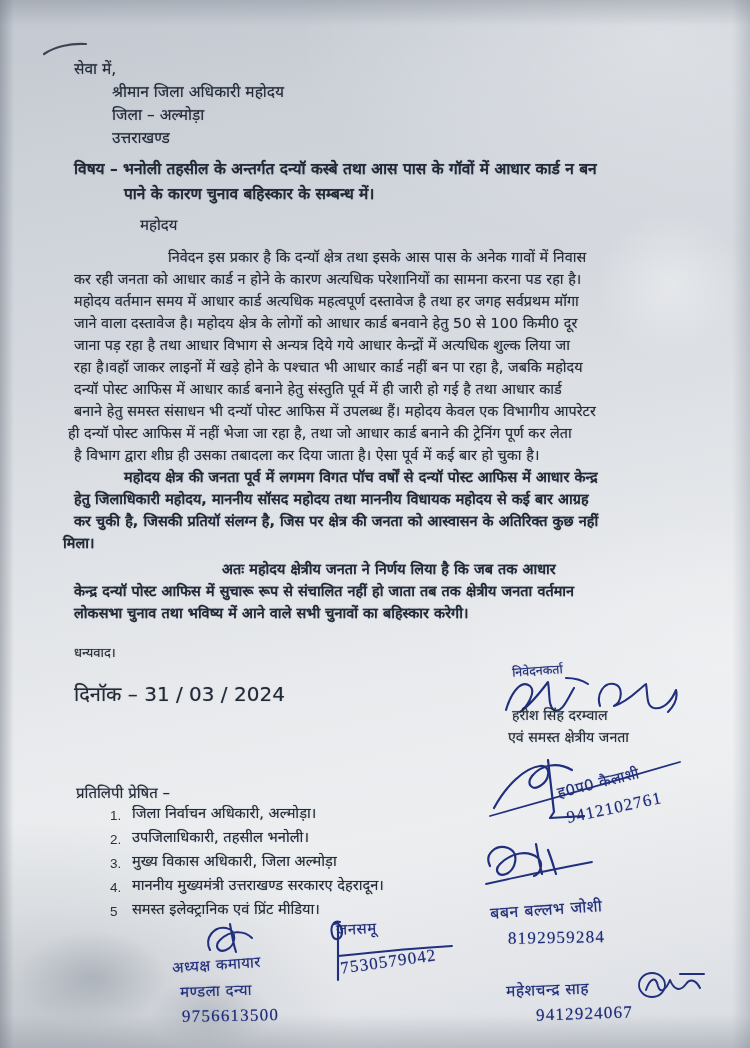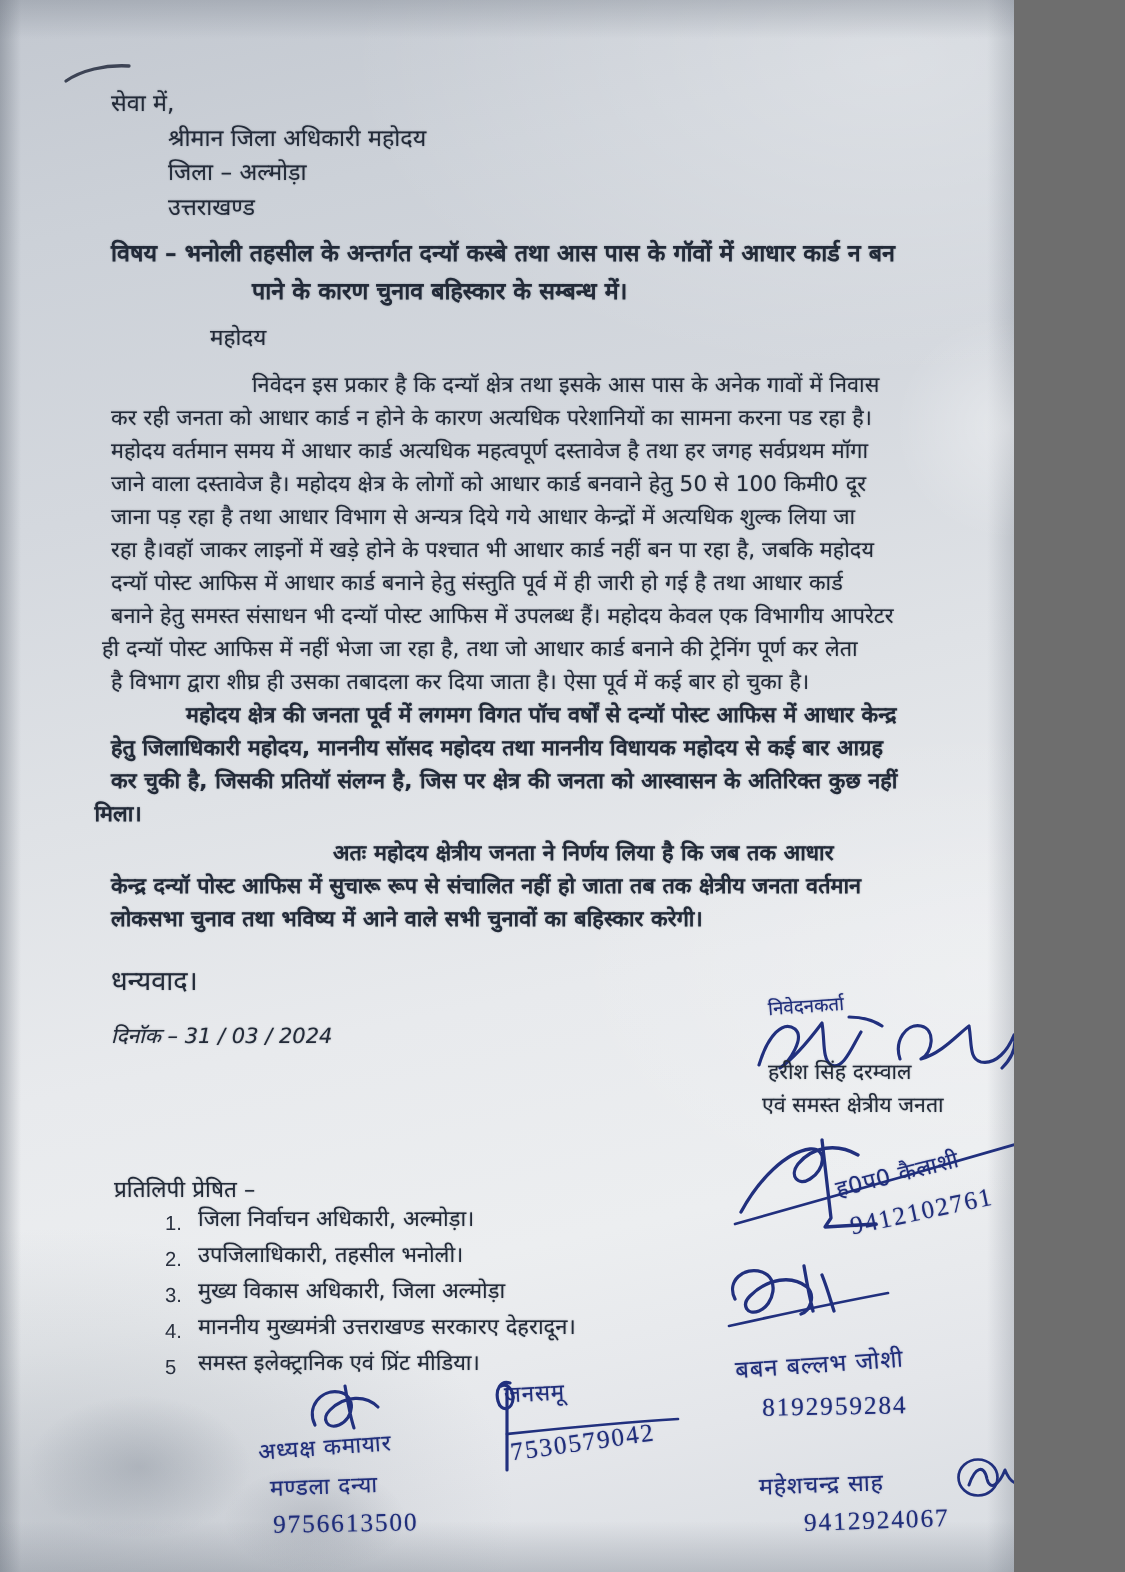--- a/index.html
+++ b/index.html
@@ -2,21 +2,21 @@
 <html lang="hi"><head>
 <meta charset="utf-8">
 <title>Scanned Letter</title>
 <style>
   html,body{margin:0;padding:0;background:#6e6e6e;}
   body{
     font-family:"Liberation Sans","DejaVu Sans",sans-serif;
   }
   .page{
     position:relative;
-    width:676px;
+    width:750px;
     height:1048px;
     overflow:hidden;
     background:
       radial-gradient(ellipse 520px 300px at 88% 4%, rgba(255,255,255,0.30), rgba(255,255,255,0) 70%),
       radial-gradient(ellipse 420px 260px at 6% 96%, rgba(150,158,168,0.45), rgba(255,255,255,0) 72%),
       radial-gradient(ellipse 400px 240px at 96% 62%, rgba(255,255,255,0.22), rgba(255,255,255,0) 70%),
       linear-gradient(168deg,#c3c8d0 0%, #ccd1d8 14%, #d4d8de 30%, #dfe2e6 47%, #e8eaed 62%, #eceef0 76%, #e4e6ea 88%, #d8dce1 100%);
     color:#1d2430;
   }
   
@@ -48,22 +48,22 @@
     text-shadow:0 0 1.1px rgba(40,48,62,0.45);
   }
   .addr{font-size:15.5px;}
   .subject{font-size:15.5px;font-weight:600;}
   .salut{font-size:15px;}
   .body-line{
     font-size:14.4px;
     letter-spacing:0.05px;
   }
   .bold-line{font-weight:600;}
-  .thanks{font-size:18px;}
-  .datel{font-size:14px;font-style:italic;}
+  .thanks{font-size:13px;}
+  .datel{font-size:20px;}
   .signame{font-size:14.6px;text-align:center;}
   .cc-head{font-size:15px;}
   .cc-item{font-size:14.6px;}
   .cc-num{position:absolute;font-size:13.5px;font-family:"Liberation Sans",sans-serif;color:#2a3140;}
 
   
   .ink{
     position:absolute;
     color:#1f2d7a;
     font-family:"DejaVu Sans","Liberation Sans",sans-serif;
@@ -101,21 +101,21 @@
   </svg>
 
   <div class="doc">
 
     <div class="t addr" style="left:74px;top:62px;">सेवा में,</div>
     <div class="t addr" style="left:112px;top:85px;">श्रीमान जिला अधिकारी महोदय</div>
     <div class="t addr" style="left:112px;top:108px;">जिला – अल्मोड़ा</div>
     <div class="t addr" style="left:112px;top:131px;">उत्तराखण्ड</div>
 
     <div class="t subject" style="left:74px;top:162px;">विषय – भनोली तहसील के अन्तर्गत दन्यॉ कस्बे तथा आस पास के गॉवों में आधार कार्ड न बन</div>
-    <div class="t subject" style="left:124px;top:187px;margin-left:44px;">पाने के कारण चुनाव बहिस्कार के सम्बन्ध में।</div>
+    <div class="t subject" style="left:124px;top:187px;">पाने के कारण चुनाव बहिस्कार के सम्बन्ध में।</div>
 
     <div class="t salut" style="left:140px;top:218px;">महोदय</div>
 
     <div class="t body-line" style="left:168px;top:250px;">निवेदन इस प्रकार है कि दन्यॉ क्षेत्र तथा इसके आस पास के अनेक गावों में निवास</div>
     <div class="t body-line" style="left:74px;top:272px;">कर रही जनता को आधार कार्ड न होने के कारण अत्यधिक परेशानियों का सामना करना पड रहा है।</div>
     <div class="t body-line" style="left:74px;top:294px;">महोदय वर्तमान समय में आधार कार्ड अत्यधिक महत्वपूर्ण दस्तावेज है तथा हर जगह सर्वप्रथम मॉगा</div>
     <div class="t body-line" style="left:74px;top:316px;">जाने वाला दस्तावेज है। महोदय क्षेत्र के लोगों को आधार कार्ड बनवाने हेतु 50 से 100 किमी0 दूर</div>
     <div class="t body-line" style="left:74px;top:338px;">जाना पड़ रहा है तथा आधार विभाग से अन्यत्र दिये गये आधार केन्द्रों में अत्यधिक शुल्क लिया जा</div>
     <div class="t body-line" style="left:74px;top:360px;">रहा है।वहॉ जाकर लाइनों में खड़े होने के पश्चात भी आधार कार्ड नहीं बन पा रहा है, जबकि महोदय</div>
     <div class="t body-line" style="left:74px;top:382px;">दन्यॉ पोस्ट आफिस में आधार कार्ड बनाने हेतु संस्तुति पूर्व में ही जारी हो गई है तथा आधार कार्ड</div>

